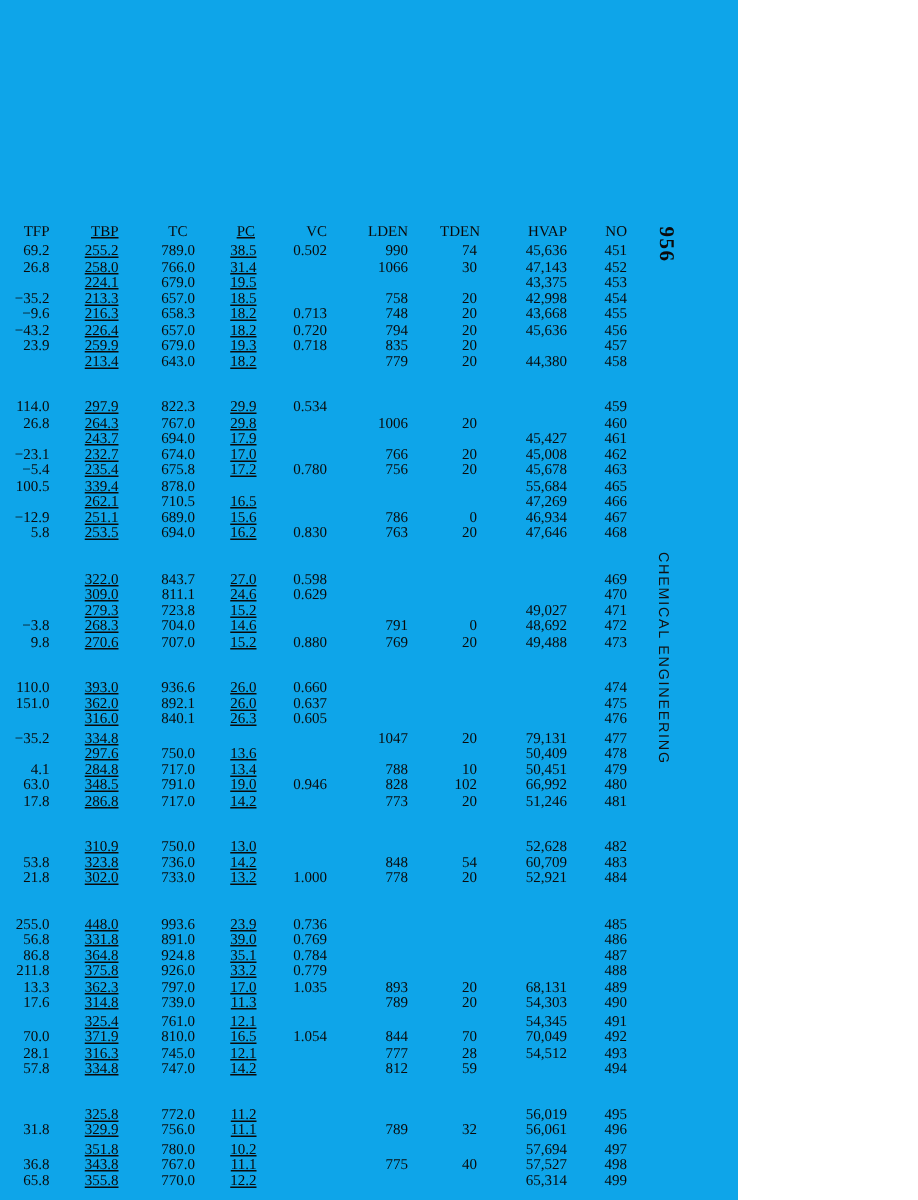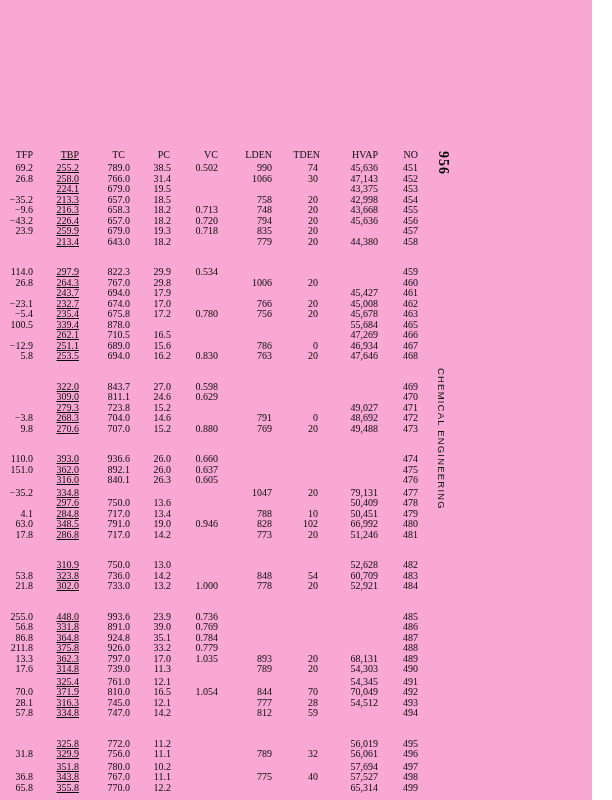--- a/index.html
+++ b/index.html
@@ -2,23 +2,23 @@
 <html><head>
 <meta charset="utf-8">
 <style>
   html, body {
     margin: 0;
     padding: 0;
     background: #ffffff;
   }
   .sheet {
     position: relative;
-    width: 592px;
+    width: 492px;
     height: 800px;
-    background: #f9a8d4;
+    background: #0ea5e9;
     overflow: hidden;
     font-family: "Liberation Serif", serif;
     color: #0a0a0a;
   }
   .datatable {
     position: absolute;
     left: 0px;
     top: 150px;
     font-size: 10px;
   }
@@ -39,21 +39,21 @@
   .gap-minor { margin-top: 2px; }
   .cell {
     display: inline-block;
     text-align: right;
     box-sizing: border-box;
     flex: 0 0 auto;
   }
   .c1 { width: 33px; }
   .c2 { width: 46px; text-decoration: underline; }
   .c3 { width: 51px; }
-  .c4 { width: 41px; }
+  .c4 { width: 41px; text-decoration: underline; }
   .c5 { width: 47px; font-family: Liberation Serif, serif; }
   .c6 { width: 54px; }
   .c7 { width: 46px; }
   .c8 { width: 60px; }
   .c9 { width: 40px; }
   .hrow .c3 { padding-right: 5px; }
   .hrow .c4 { padding-right: 1px; }
   .hrow .c7 { transform: translateX(2px); }
   .page-number {
     position: absolute;

